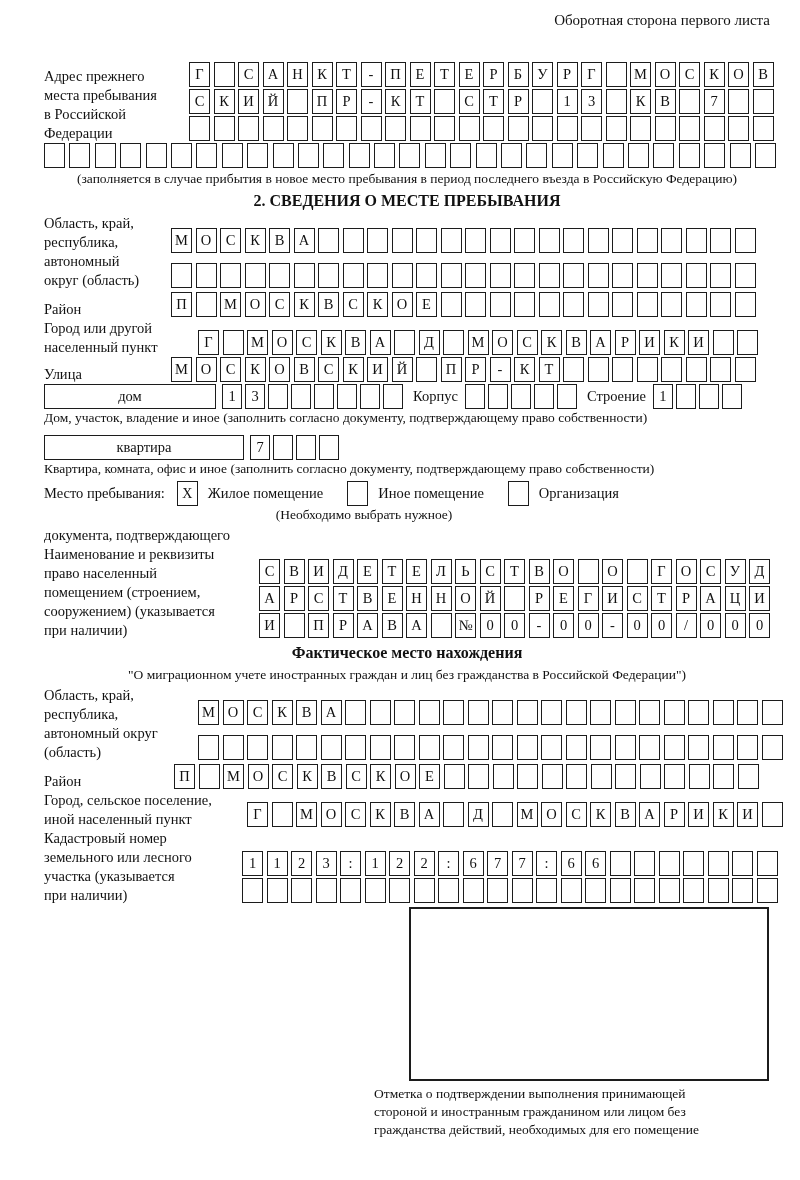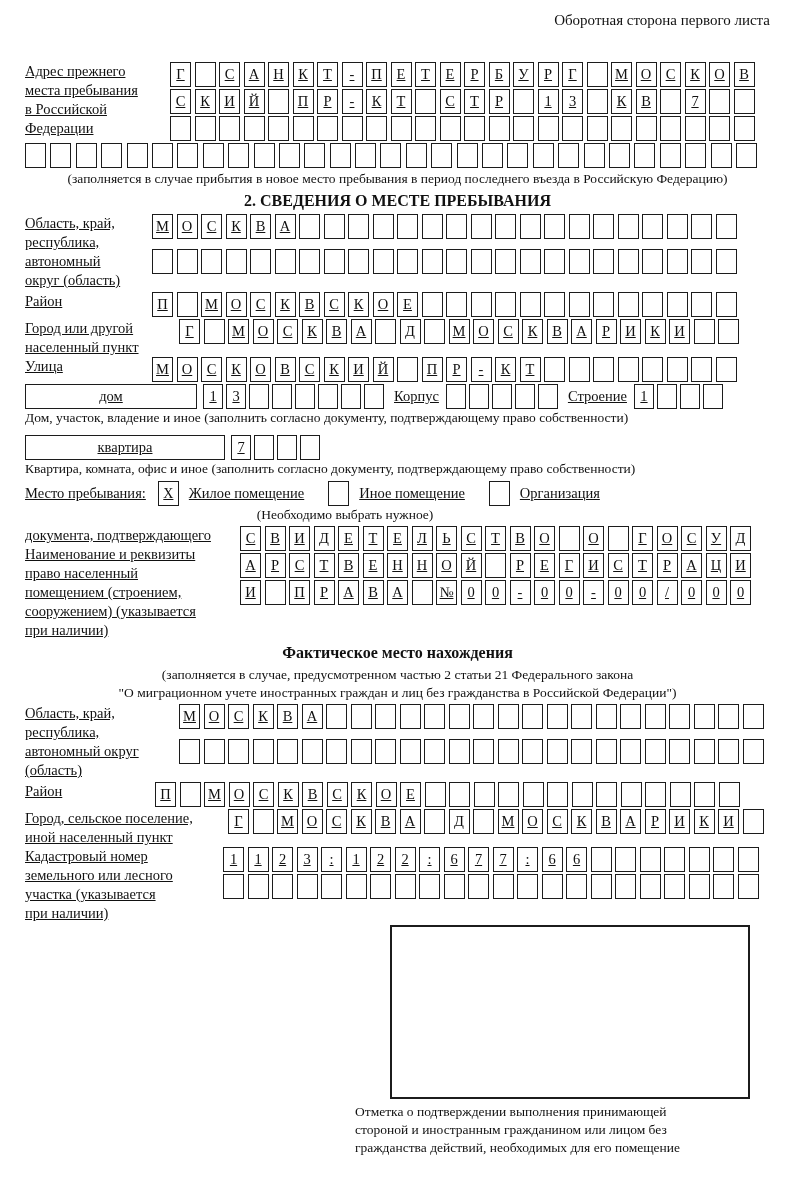--- a/index.html
+++ b/index.html
@@ -2,24 +2,24 @@
 <html><head>
 <meta charset="utf-8">
 <style>
   * { box-sizing: border-box; }
   html, body { margin: 0; padding: 0; }
   body {
     width: 800px; height: 1180px; overflow: hidden;
     background: #ffffff; color: #111111;
     font-family: "Liberation Serif", "DejaVu Serif", serif;
   }
-  .page { padding: 10px 30px 0 25px; }
+  .page { padding: 10px 30px 0 44px; }
   .hdr { text-align: right; font-size: 15px; line-height: 20px; margin-bottom: 32px; }
 
-  .row { display: flex; align-items: flex-start; text-decoration: underline; }
+  .row { display: flex; align-items: flex-end; }
   .lbl { font-size: 14.5px; line-height: 19px; flex: none; }
   .cellrow { display: flex; margin-bottom: 2px; flex: none; }
   .cell {
     width: 21px; height: 25px; flex: none;
     border: 1.8px solid #1c1c1c; margin-right: 3.5px;
     display: flex; align-items: center; justify-content: center;
     font-size: 14.5px;
   }
   .wide .cell { margin-right: 4.4px; }
   .small .cell { width: 20px; margin-right: 3px; }
@@ -465,21 +465,20 @@
           <span class="cell">0</span>
           <span class="cell">/</span>
           <span class="cell">0</span>
           <span class="cell">0</span>
           <span class="cell">0</span>
         </div>
     </div>
   </div>
 
   <div class="sec-title">Фактическое место нахождения</div>
-  <div class="note-c">(заполняется в случае, предусмотренном частью 2 статьи 21 Федерального закона</div>
   <div class="note-c mb2">"О миграционном учете иностранных граждан и лиц без гражданства в Российской Федерации")</div>
 
   <div class="row mb2">
     <div class="lbl" style="width:154px">
       <div>Область, край,</div>
       <div>республика,</div>
       <div>автономный округ</div>
       <div>(область)</div>
     </div>
     <div>

